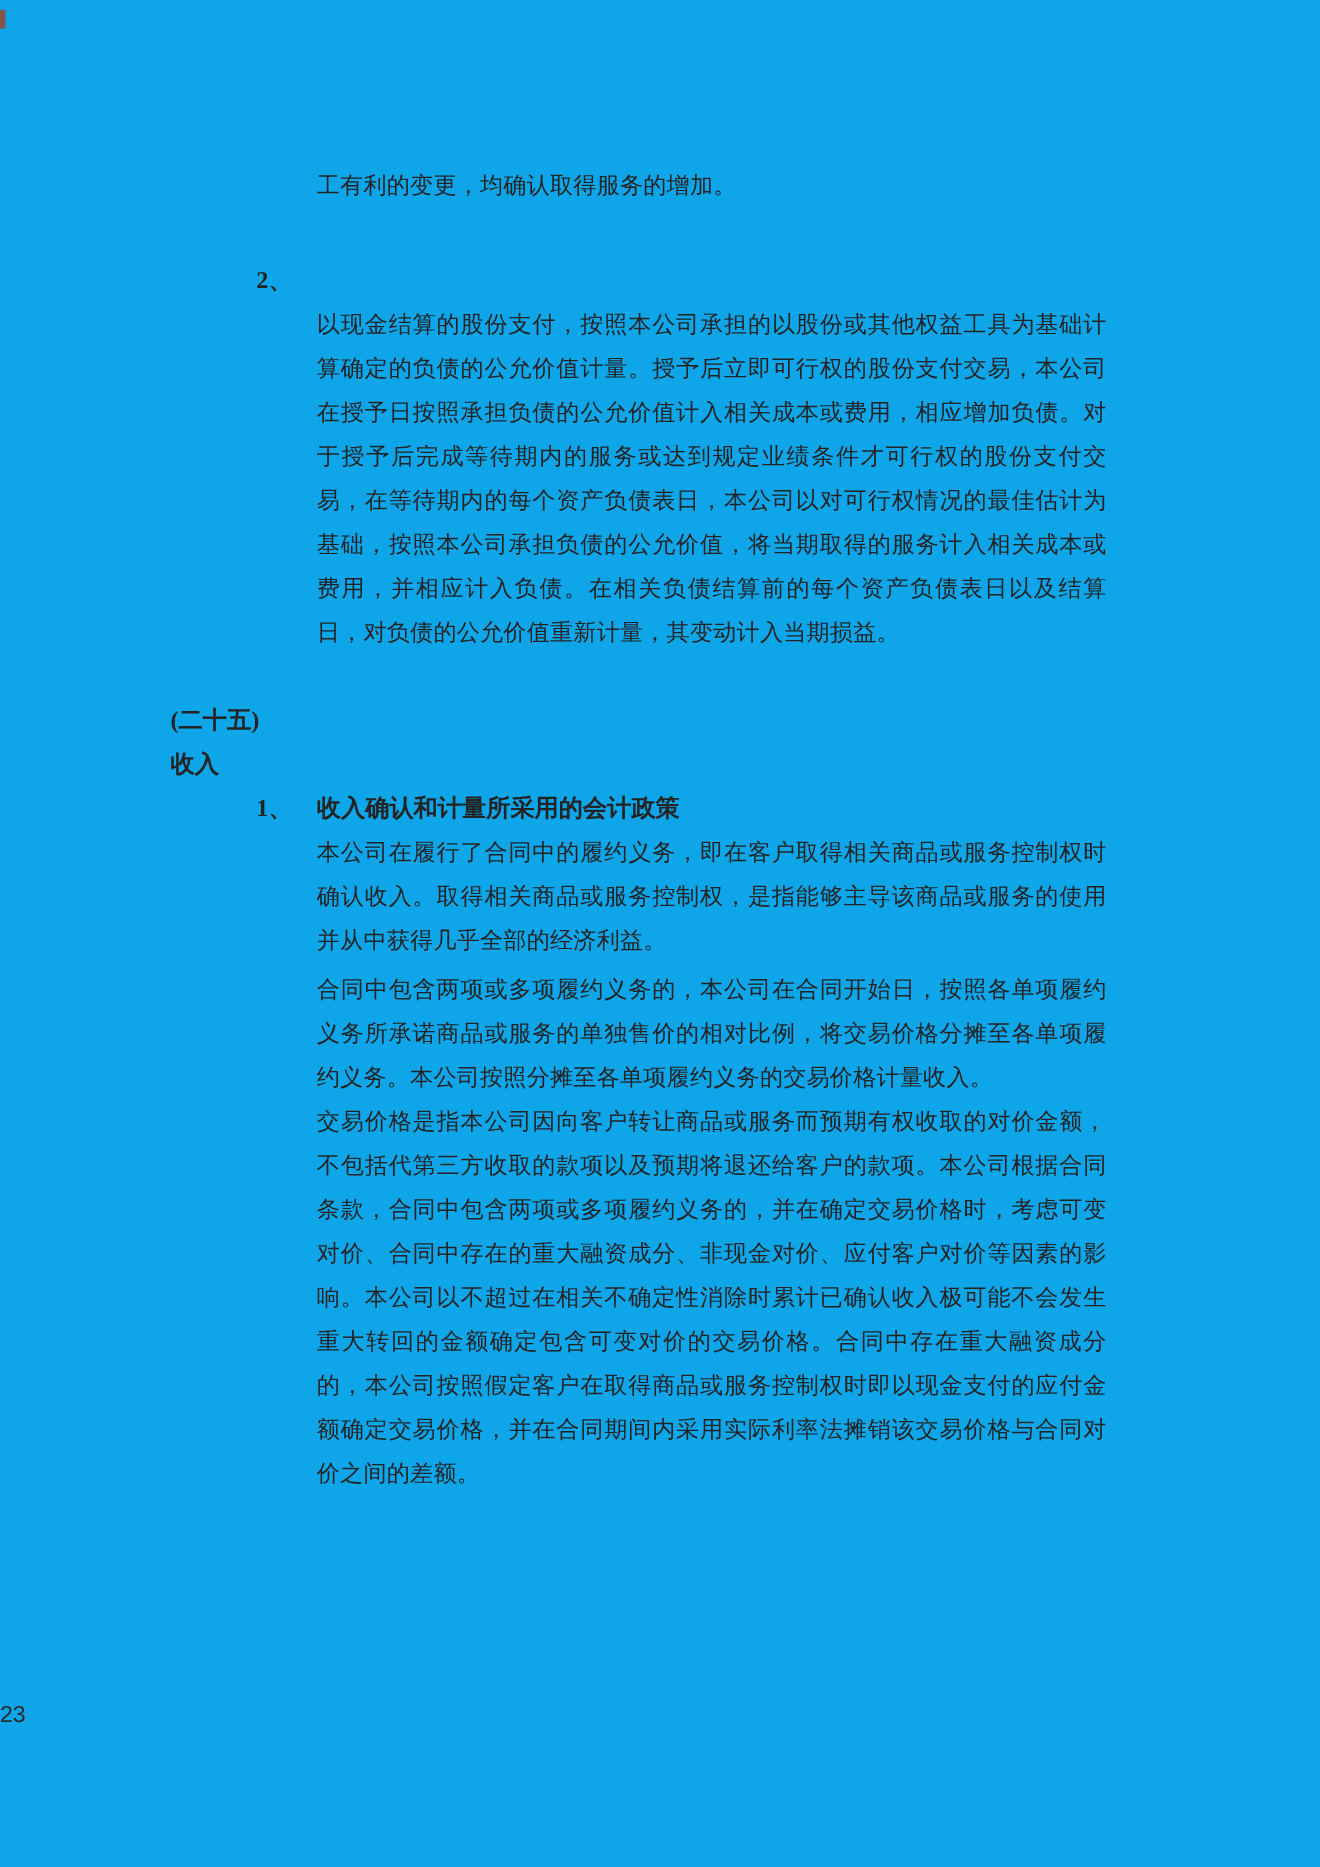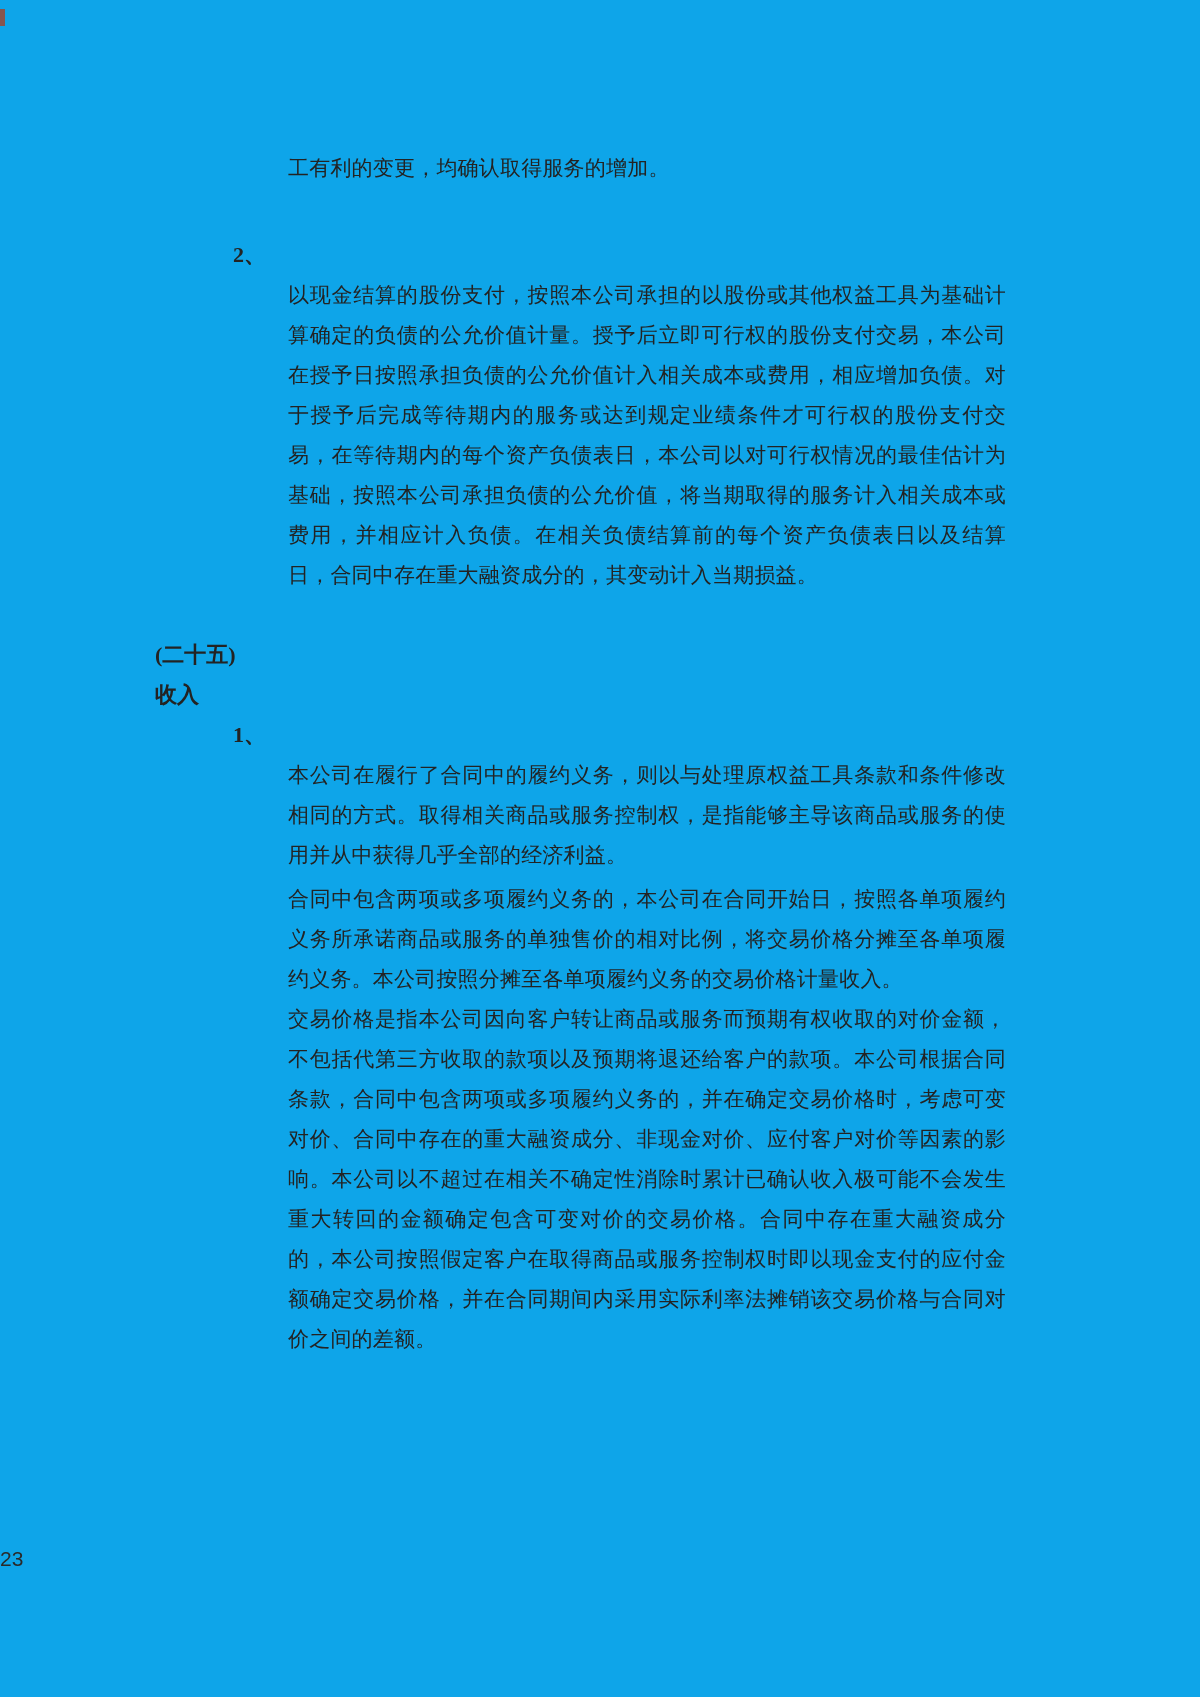--- a/index.html
+++ b/index.html
@@ -90,32 +90,33 @@
 
   <main class="doc">
 
     <p class="para">工有利的变更，均确认取得服务的增加。</p>
 
 
     <div class="heading h-cash">
       <span class="num">2、</span>
     </div>
 
-    <p class="para">以现金结算的股份支付，按照本公司承担的以股份或其他权益工具为基础计算确定的负债的公允价值计量。授予后立即可行权的股份支付交易，本公司在授予日按照承担负债的公允价值计入相关成本或费用，相应增加负债。对于授予后完成等待期内的服务或达到规定业绩条件才可行权的股份支付交易，在等待期内的每个资产负债表日，本公司以对可行权情况的最佳估计为基础，按照本公司承担负债的公允价值，将当期取得的服务计入相关成本或费用，并相应计入负债。在相关负债结算前的每个资产负债表日以及结算日，合同中存在重大融资成分的，其变动计入当期损益。</p>
+    <p class="para">以现金结算的股份支付，按照本公司承担的以股份或其他权益工具为基础计算确定的负债的公允价值计量。授予后立即可行权的股份支付交易，本公司在授予日按照承担负债的公允价值计入相关成本或费用，相应增加负债。对于授予后完成等待期内的服务或达到规定业绩条件才可行权的股份支付交易，在等待期内的每个资产负债表日，本公司以对可行权情况的最佳估计为基础，按照本公司承担负债的公允价值，将当期取得的服务计入相关成本或费用，并相应计入负债。在相关负债结算前的每个资产负债表日以及结算日，对负债的公允价值重新计量，其变动计入当期损益。</p>
 
     <div class="heading h-rev">
       <span class="label25">(二十五)</span>
       <span class="title">收入</span>
     </div>
 
     <div class="heading h-pol">
       <span class="num">1、</span>
+      <span class="title">收入确认和计量所采用的会计政策</span>
     </div>
 
-    <p class="para">本公司在履行了合同中的履约义务，则以与处理原权益工具条款和条件修改相同的方式。取得相关商品或服务控制权，是指能够主导该商品或服务的使用并从中获得几乎全部的经济利益。</p>
+    <p class="para">本公司在履行了合同中的履约义务，即在客户取得相关商品或服务控制权时确认收入。取得相关商品或服务控制权，是指能够主导该商品或服务的使用并从中获得几乎全部的经济利益。</p>
 
     <p class="para p-gap">合同中包含两项或多项履约义务的，本公司在合同开始日，按照各单项履约义务所承诺商品或服务的单独售价的相对比例，将交易价格分摊至各单项履约义务。本公司按照分摊至各单项履约义务的交易价格计量收入。</p>
 
     <p class="para">交易价格是指本公司因向客户转让商品或服务而预期有权收取的对价金额，不包括代第三方收取的款项以及预期将退还给客户的款项。本公司根据合同条款，合同中包含两项或多项履约义务的，并在确定交易价格时，考虑可变对价、合同中存在的重大融资成分、非现金对价、应付客户对价等因素的影响。本公司以不超过在相关不确定性消除时累计已确认收入极可能不会发生重大转回的金额确定包含可变对价的交易价格。合同中存在重大融资成分的，本公司按照假定客户在取得商品或服务控制权时即以现金支付的应付金额确定交易价格，并在合同期间内采用实际利率法摊销该交易价格与合同对价之间的差额。</p>
 
   </main>
 
   <footer class="page-number">23</footer>
 </div>
 

